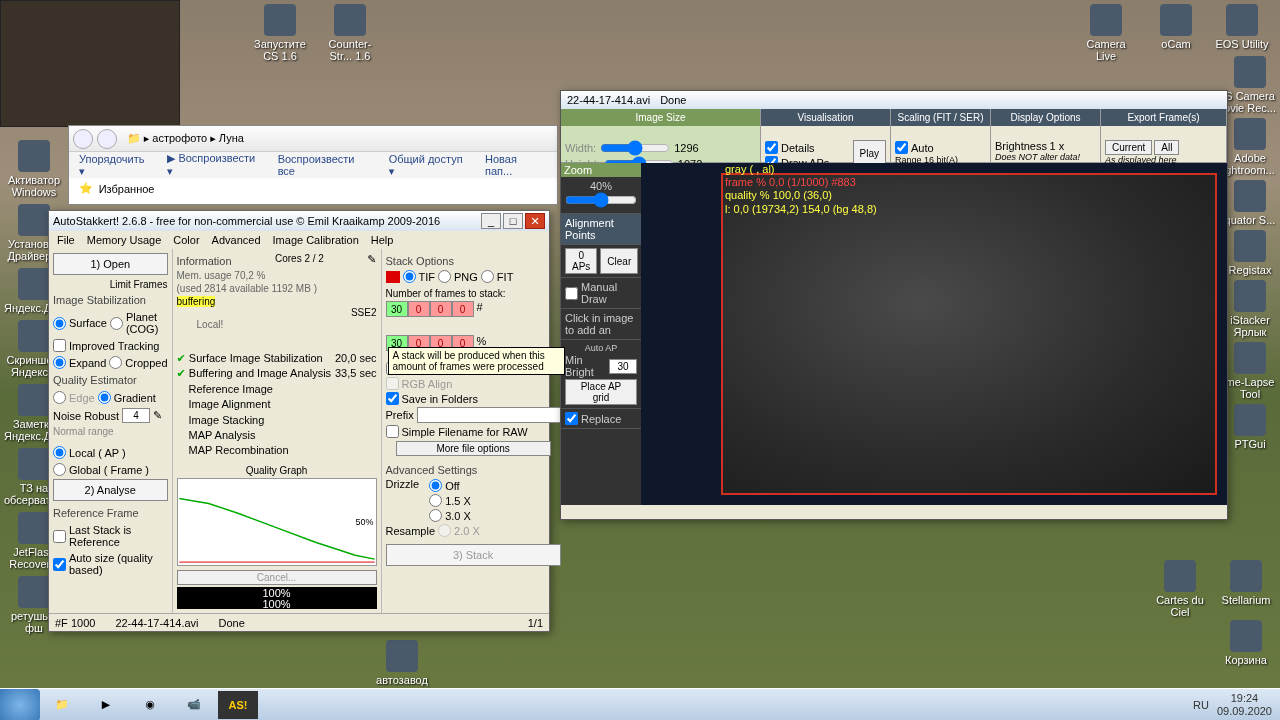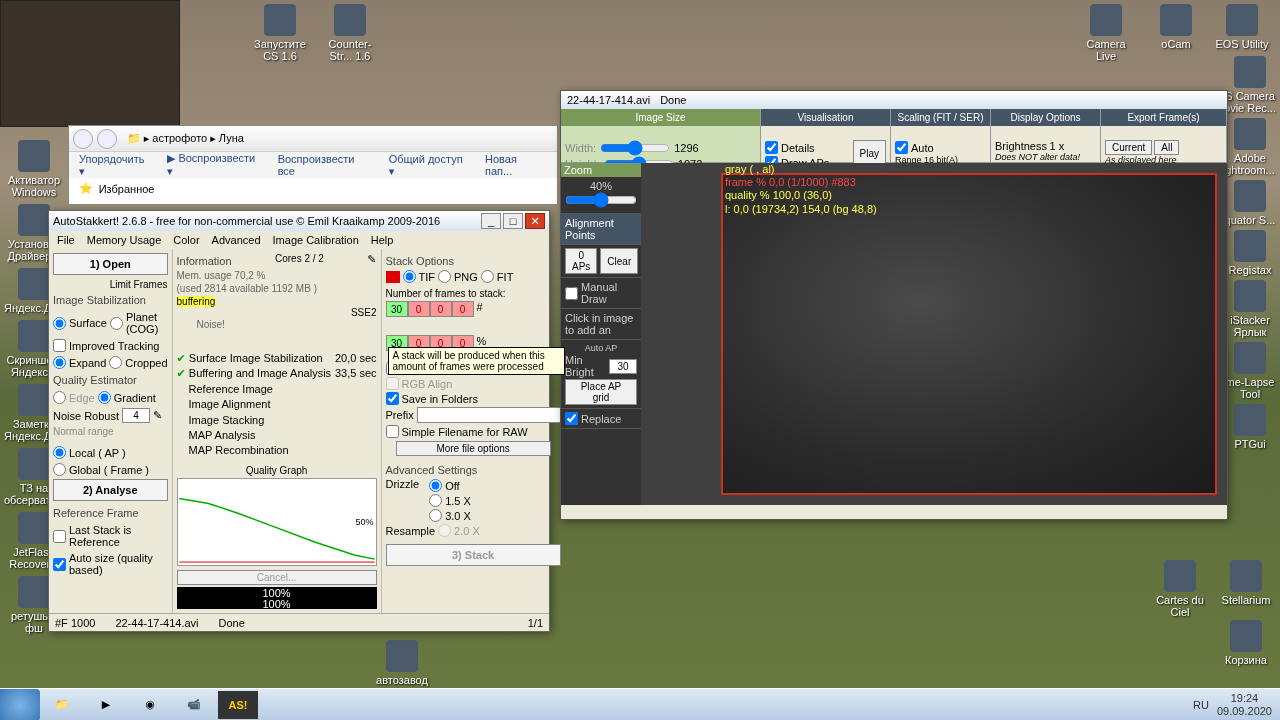--- a/index.html
+++ b/index.html
@@ -16,21 +16,21 @@
 .autostakkert { position:absolute; left:48px; top:210px; width:502px; height:422px; background:#ece9d8; border:1px solid #666; box-shadow:2px 2px 8px rgba(0,0,0,.4); }
 .as-title { height:20px; background:linear-gradient(#fff,#d8e4f0); display:flex; align-items:center; padding:0 4px; font-size:11px; }
 .as-title .txt { flex:1; }
 .as-title .wbtn { width:20px; height:16px; border:1px solid #888; background:#eee; margin-left:2px; text-align:center; line-height:14px; cursor:pointer; }
 .as-title .close { background:#d04020; color:#fff; border-color:#a02010; }
 .as-menu { height:18px; background:#ece9d8; display:flex; gap:12px; padding:0 8px; align-items:center; }
 .as-body { display:flex; height:calc(100% - 56px); }
 .as-left { width:140px; padding:4px; display:flex; flex-direction:column; gap:2px; }
 .as-mid { width:210px; padding:4px; border-left:1px solid #bbb; border-right:1px solid #bbb; }
 .as-right { flex:1; padding:4px; }
-.big-btn { border:1px solid #888; background:#f4f4f4; padding:4px; text-align:center; font-weight:bold; margin-bottom:2px; cursor:pointer; }
+.big-btn { border:1px solid #888; background:#f4f4f4; padding:4px; text-align:center; font-weight:normal; margin-bottom:2px; cursor:pointer; }
 .group-title { color:#444; margin:2px 0; }
 .radio-row, .chk-row { display:flex; align-items:center; gap:3px; padding:1px 0; font-size:10px; }
 .small-input { width:28px; height:15px; border:1px solid #888; font-size:10px; text-align:center; }
 .info-txt { font-size:10px; color:#666; line-height:1.3; }
 .quality-graph { width:200px; height:88px; border:1px solid #999; background:#fff; margin-top:2px; position:relative; }
 .progress-bar { height:22px; background:#000; color:#fff; font-size:10px; text-align:center; line-height:11px; padding-top:1px; margin-top:2px; }
 .stack-fields { display:flex; gap:0; margin:2px 0; }
 .stack-fields input { width:22px; height:16px; border:1px solid #888; font-size:10px; text-align:center; }
 .stack-fields input.g { background:#8f8; }
 .stack-fields input.r { background:#f99; color:#a00; }
@@ -38,21 +38,21 @@
 .as-status { height:18px; border-top:1px solid #aaa; display:flex; align-items:center; padding:0 6px; gap:20px; font-size:10px; }
 .preview { position:absolute; left:560px; top:90px; width:668px; height:430px; background:#ece9d8; border:1px solid #555; box-shadow:2px 2px 8px rgba(0,0,0,.4); }
 .pv-title { height:18px; background:linear-gradient(#fff,#d8e4f0); padding:0 6px; display:flex; align-items:center; gap:10px; }
 .pv-toolbar { height:54px; display:flex; border-bottom:1px solid #999; }
 .pv-panel { border-right:1px solid #999; padding:2px 4px; font-size:10px; }
 .pv-panel .hdr { background:#7a9a5a; color:#fff; padding:3px 3px; margin:-2px -4px 14px; font-size:10px;text-align:center; }
 .pv-panel.dark .hdr { background:#456; }
 .pv-left { width:80px; background:#333; color:#ccc; font-size:10px; }
 .pv-left .sec { border-bottom:1px solid #555; padding:3px 4px; }
 .pv-left .hdr2 { background:#7a9a5a; color:#fff; padding:1px 3px; margin:-3px -4px 3px; }
-.pv-image { flex:1; background:#404040; position:relative; }
+.pv-image { flex:1; background:#0f172a; position:relative; }
 .pv-moon { position:absolute; left:80px; top:10px; right:10px; bottom:10px; border:2px solid #d03020; background:radial-gradient(ellipse at 40% 40%,#4a4a4a,#2a2a2a 60%,#1a1a1a); }
 .pv-info { position:absolute; left:84px; top:0; color:#ff4; font-size:10px; line-height:1.2; z-index:2; }
 .taskbar { position:absolute; left:0; bottom:0; width:100%; height:32px; background:linear-gradient(#dde8f4,#b8cde4); border-top:1px solid #fff; display:flex; align-items:center; }
 .start { width:40px; height:32px; background:radial-gradient(circle,#7db4e8,#3a7ab8); border-radius:0 4px 4px 0; }
 .task-ico { width:40px; height:28px; margin:0 2px; border:1px solid transparent; display:flex; align-items:center; justify-content:center; cursor:pointer; }
 .tray { margin-left:auto; display:flex; align-items:center; gap:8px; padding:0 8px; font-size:10px; color:#333; }
 .btn-s { border:1px solid #888; background:#f0f0f0; padding:1px 6px; font-size:10px; cursor:pointer; }
 </style>
 </head>
 <body>
@@ -188,21 +188,21 @@
           <span style="font-size:10px">Cores 2 / 2</span>
           <span>✎</span>
         </div>
       <div class="info-txt">Mem. usage 70,2 %</div>
       <div class="info-txt">(used 2814 available 1192 MB )</div>
       <div style="background:#ff4;font-size:10px;display:inline-block">buffering</div>
       <div style="display:flex;justify-content:space-between">
           <span></span>
           <span style="font-size:10px">SSE2</span>
         </div>
-      <div class="info-txt" style="margin-left:20px">Noise!</div>
+      <div class="info-txt" style="margin-left:20px">Local!</div>
       <div style="height:20px"></div>
       <div style="font-size:10px;line-height:1.4">
         <div><span style="color:#0a0">✔</span> <span>Surface Image Stabilization</span> <span style="float:right">20,0 sec</span></div>
         <div><span style="color:#0a0">✔</span> <span>Buffering and Image Analysis</span> <span style="float:right">33,5 sec</span></div>
         <div style="padding-left:12px">Reference Image</div>
         <div style="padding-left:12px">Image Alignment</div>
         <div style="padding-left:12px">Image Stacking</div>
         <div style="padding-left:12px">MAP Analysis</div>
         <div style="padding-left:12px">MAP Recombination</div>
       </div>

